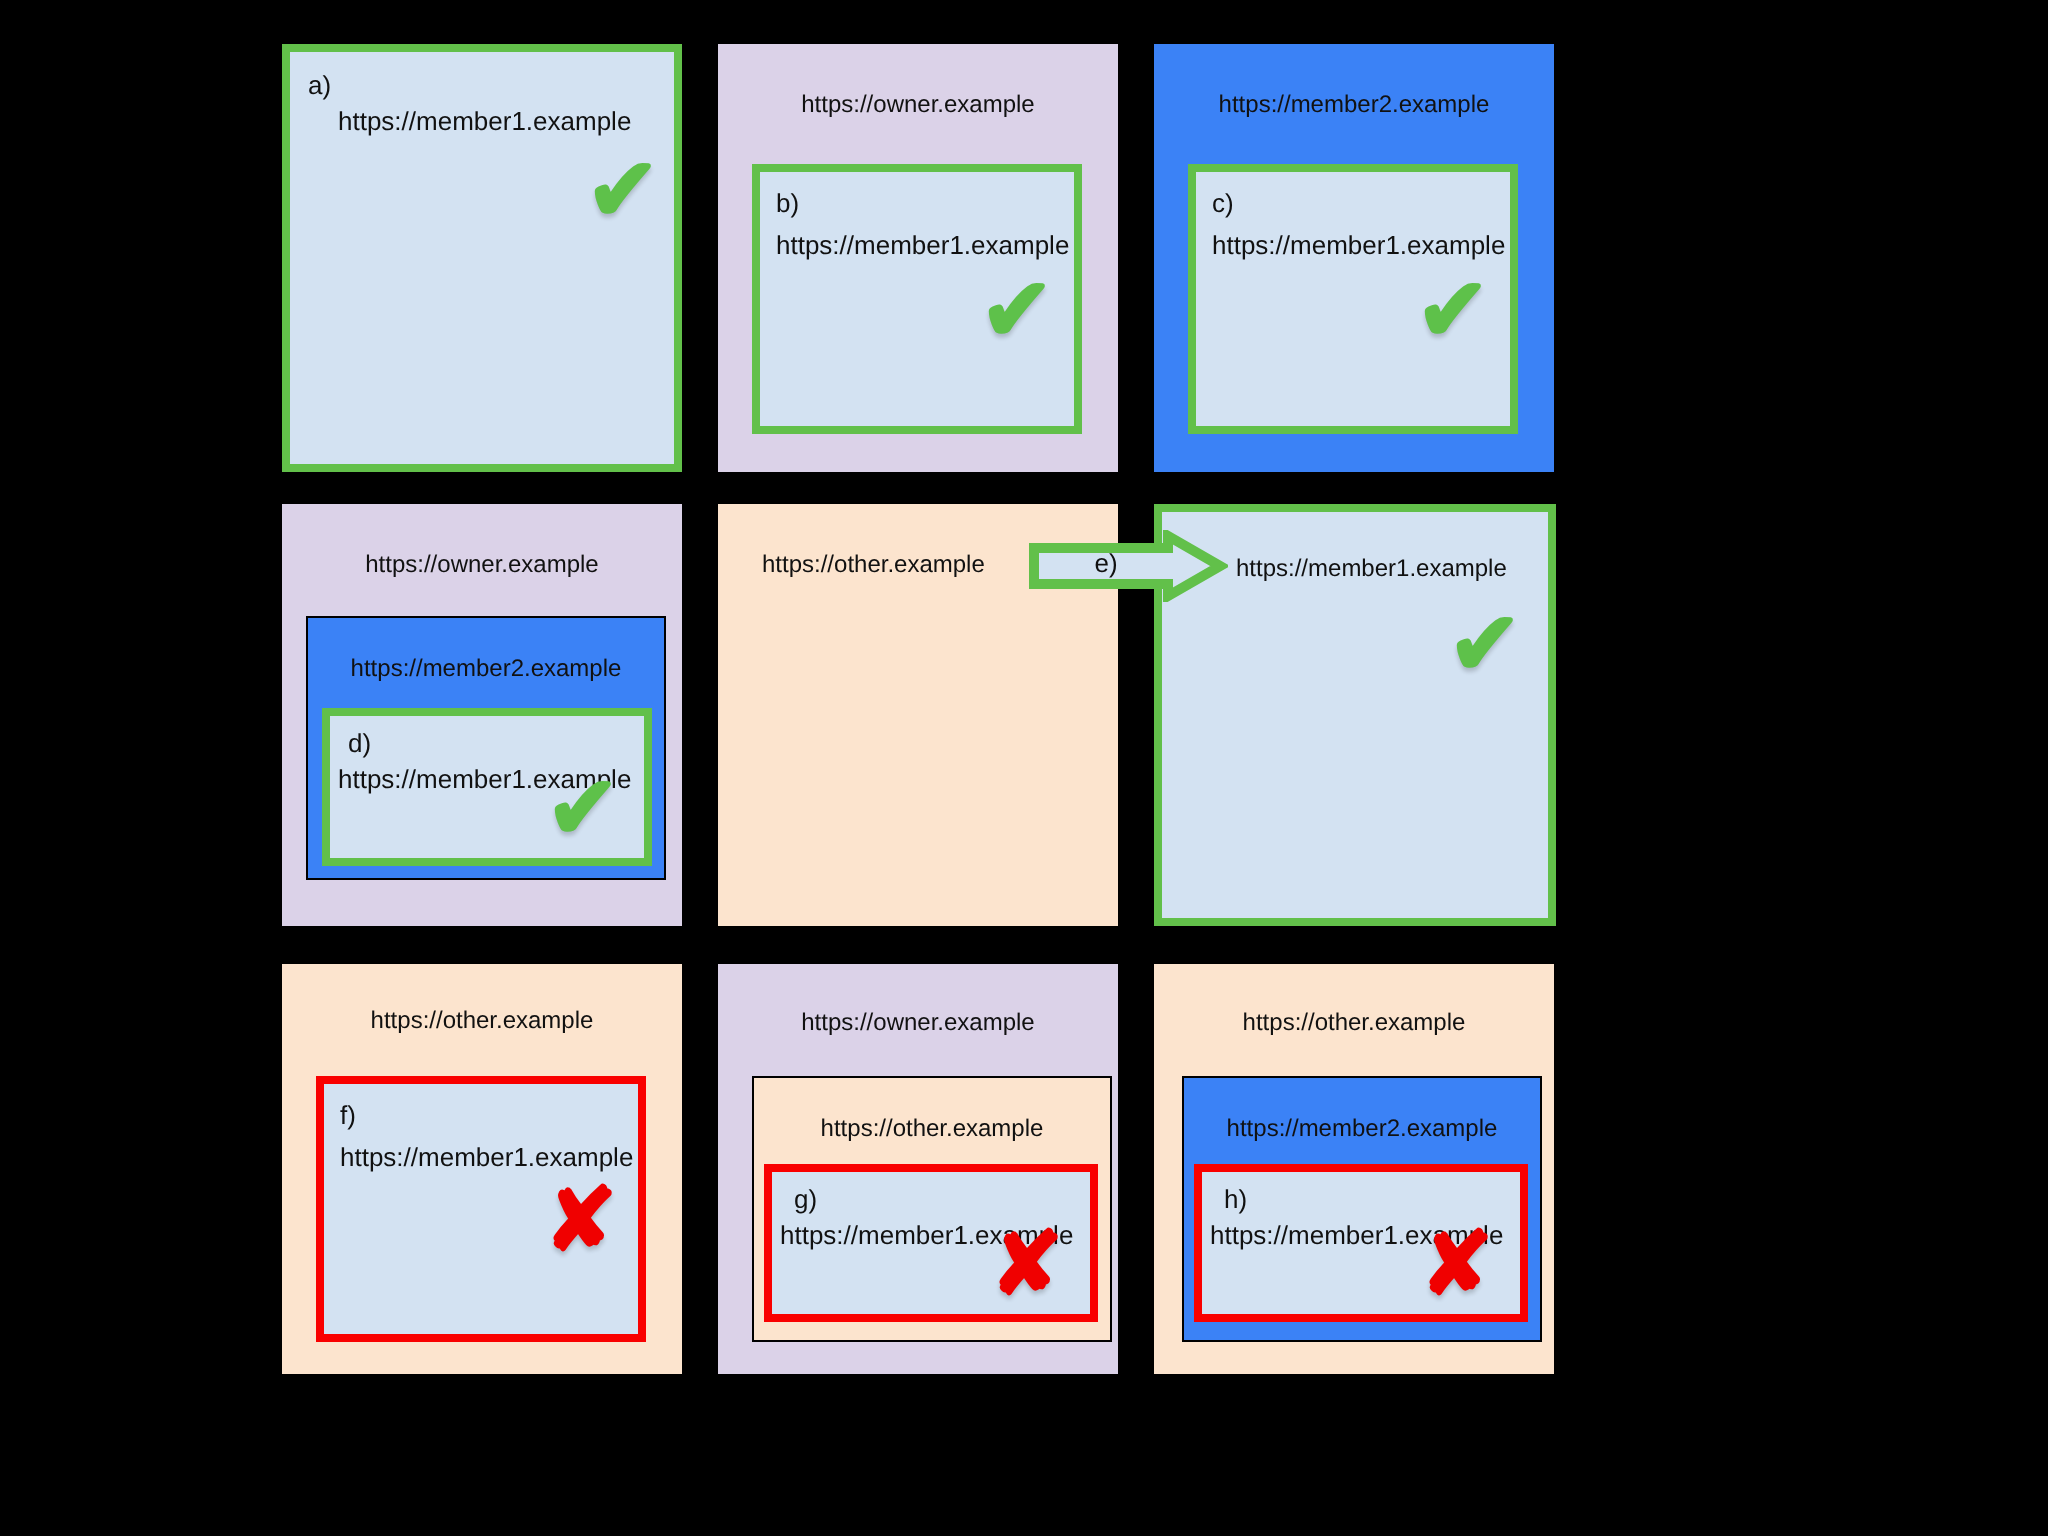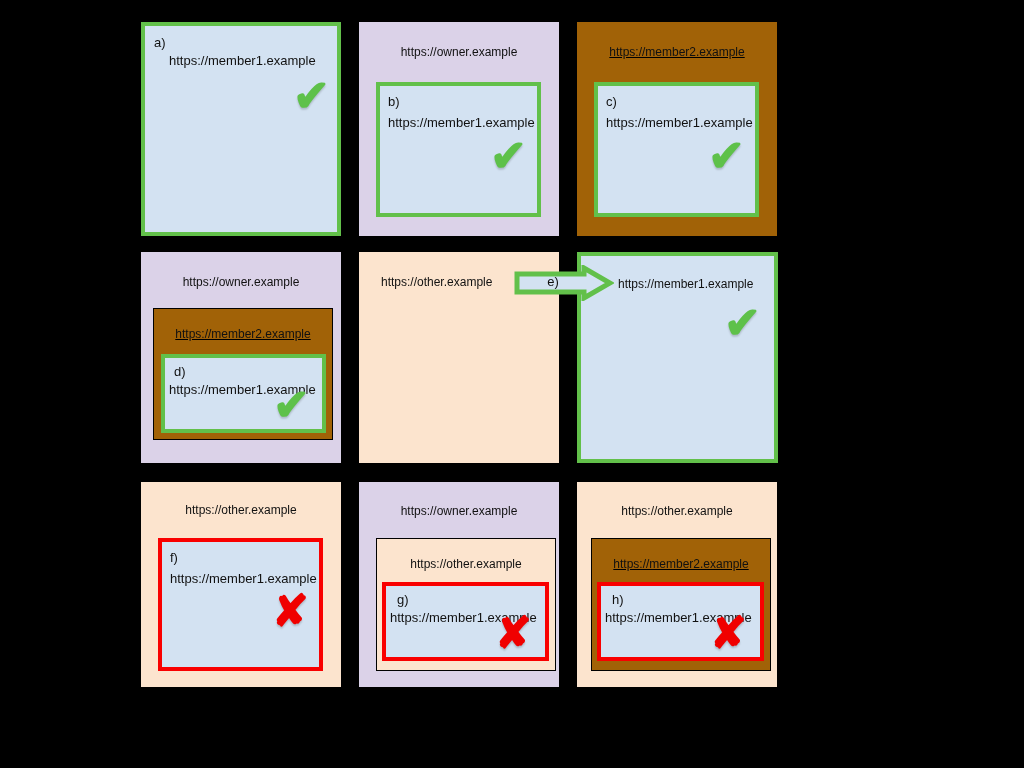--- a/index.html
+++ b/index.html
@@ -31,21 +31,21 @@
     text-align: center;
     font-size: 12px;
     line-height: 16px;
     color: #111111;
     white-space: nowrap;
   }
 
   
   .fill-blue   { background: #d3e2f2; }
   .fill-purple { background: #dbd2e8; }
-  .fill-green  { background: #a16207; text-decoration: underline; }
+  .fill-green  { background: #3b82f6; }
   .fill-peach  { background: #fce4ce; }
 
   
   .bd-green { border: 4px solid #62c04a; }
   .bd-red   { border: 4px solid #f90000; }
   .bd-black { border: 1px solid #000000; }
   .bd-none  { border: 0 solid transparent; }
 
   
   .frame-label {

